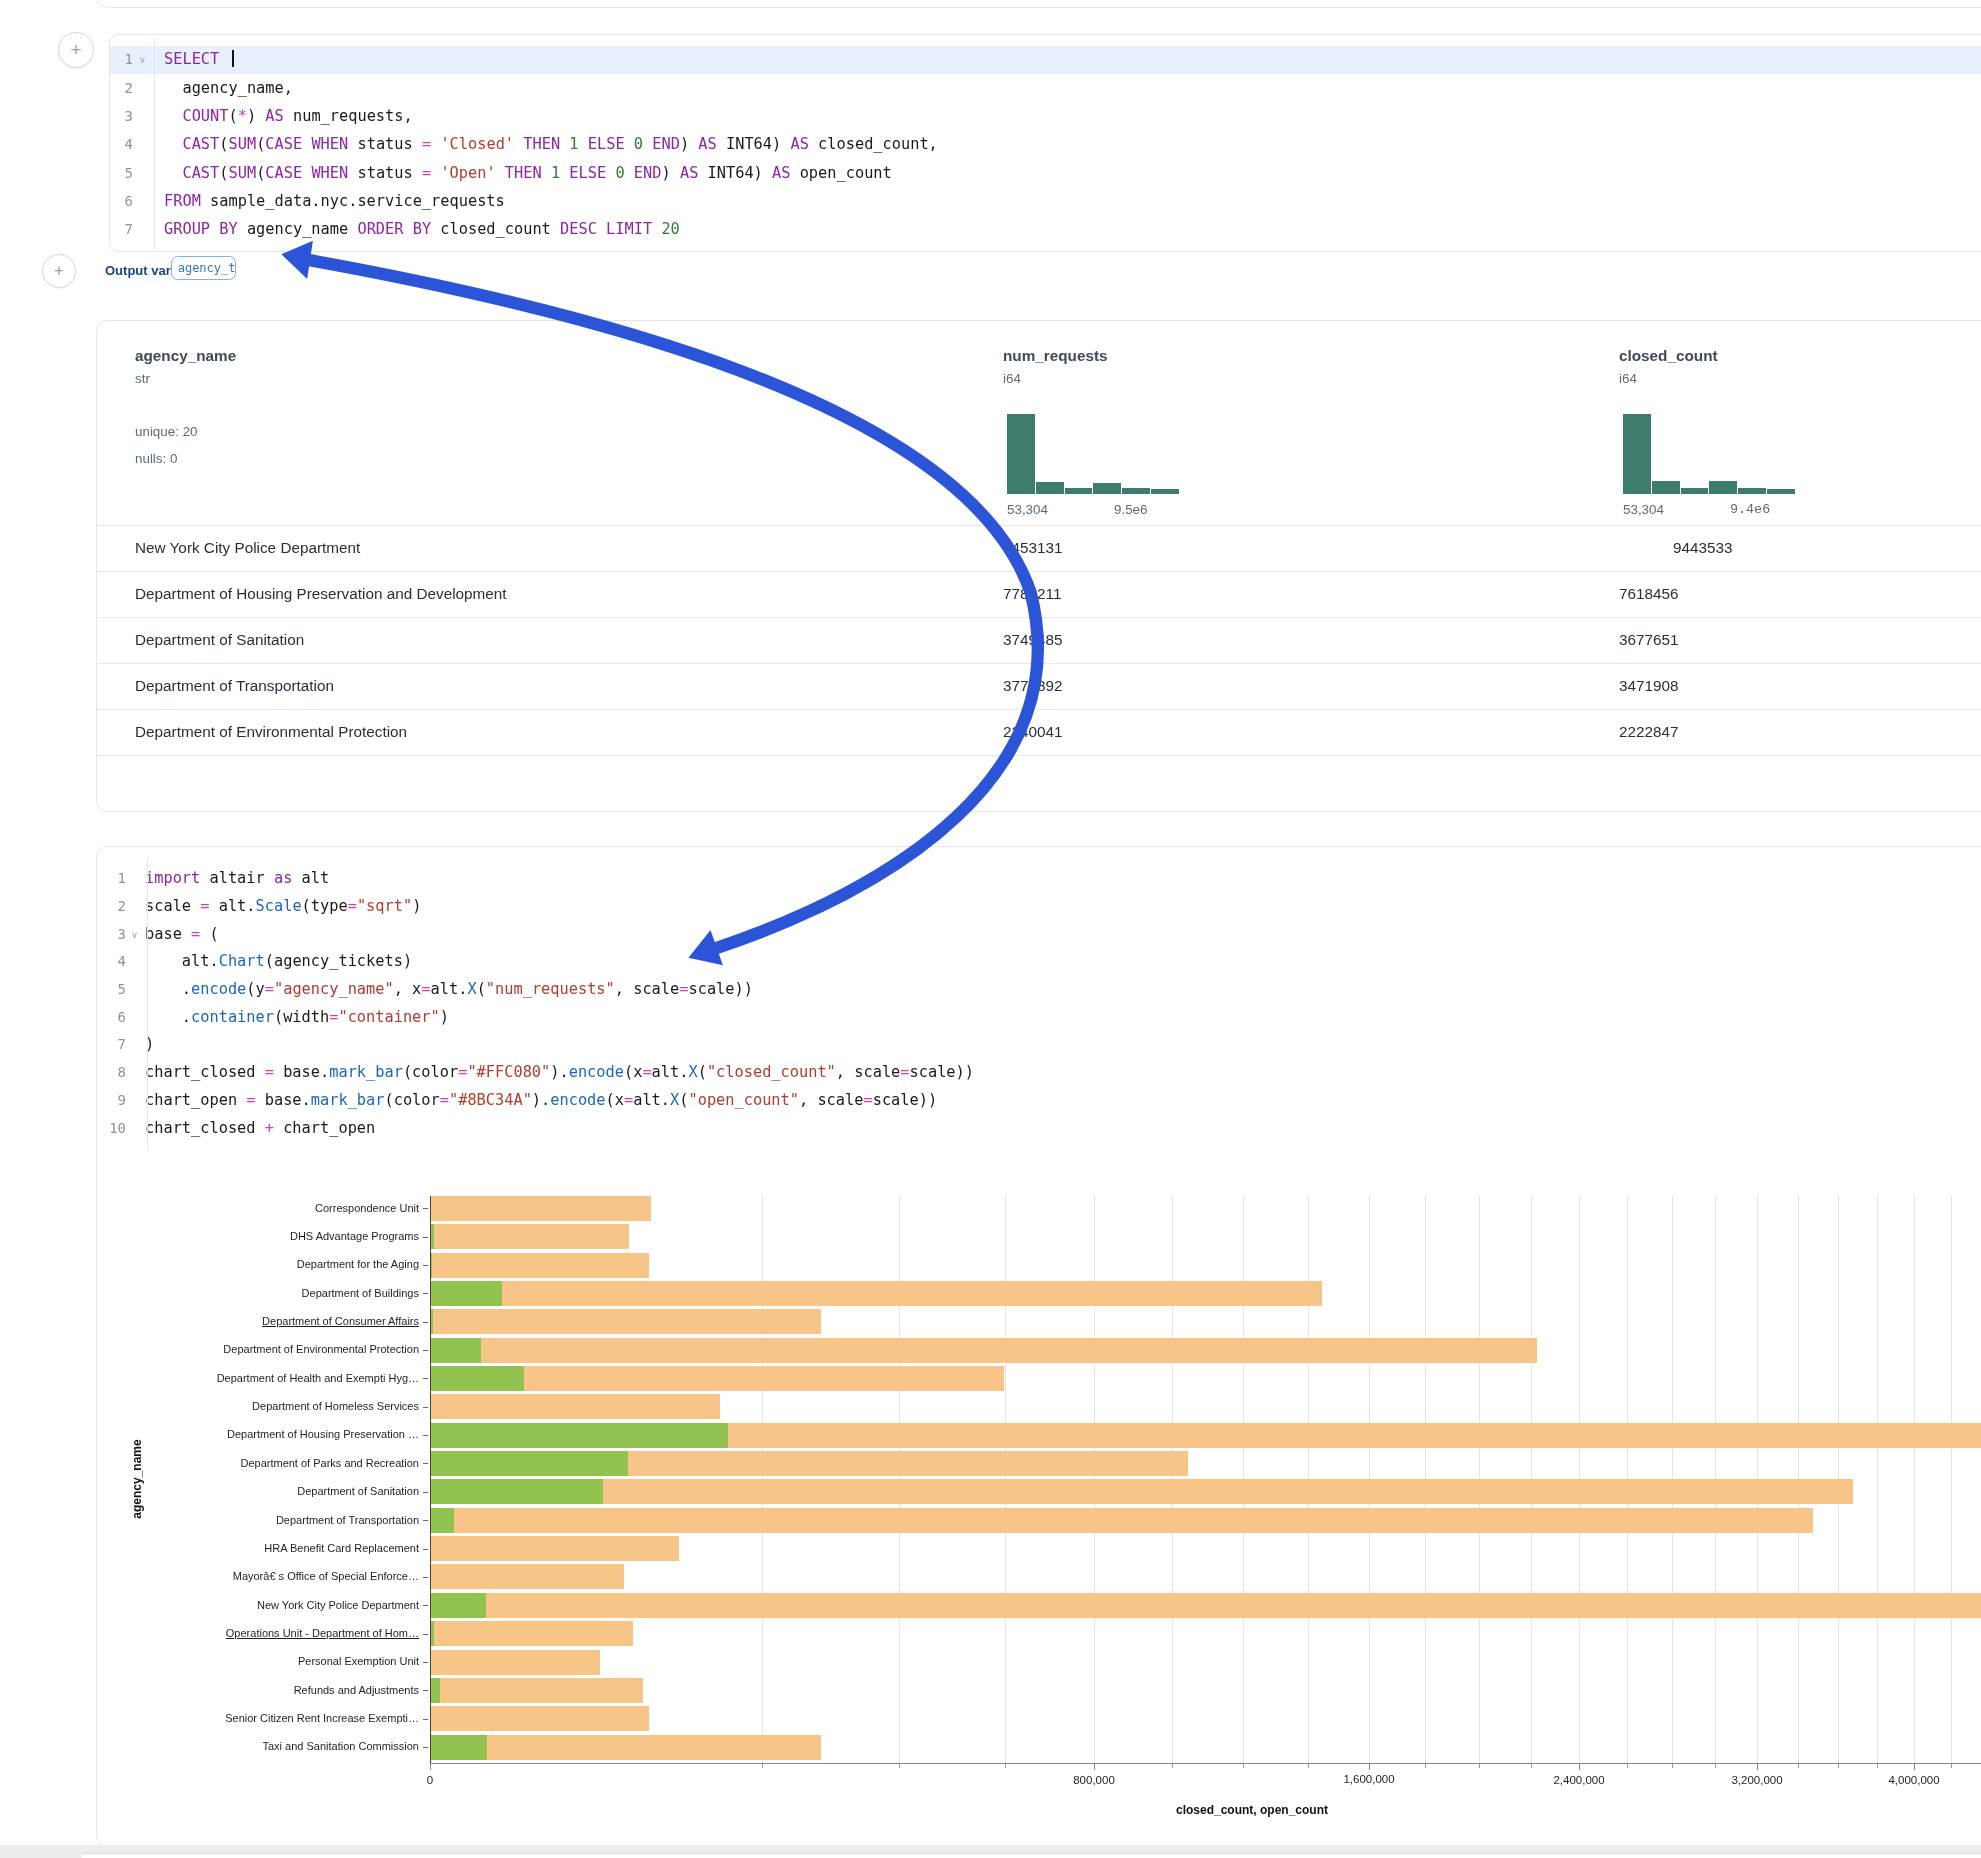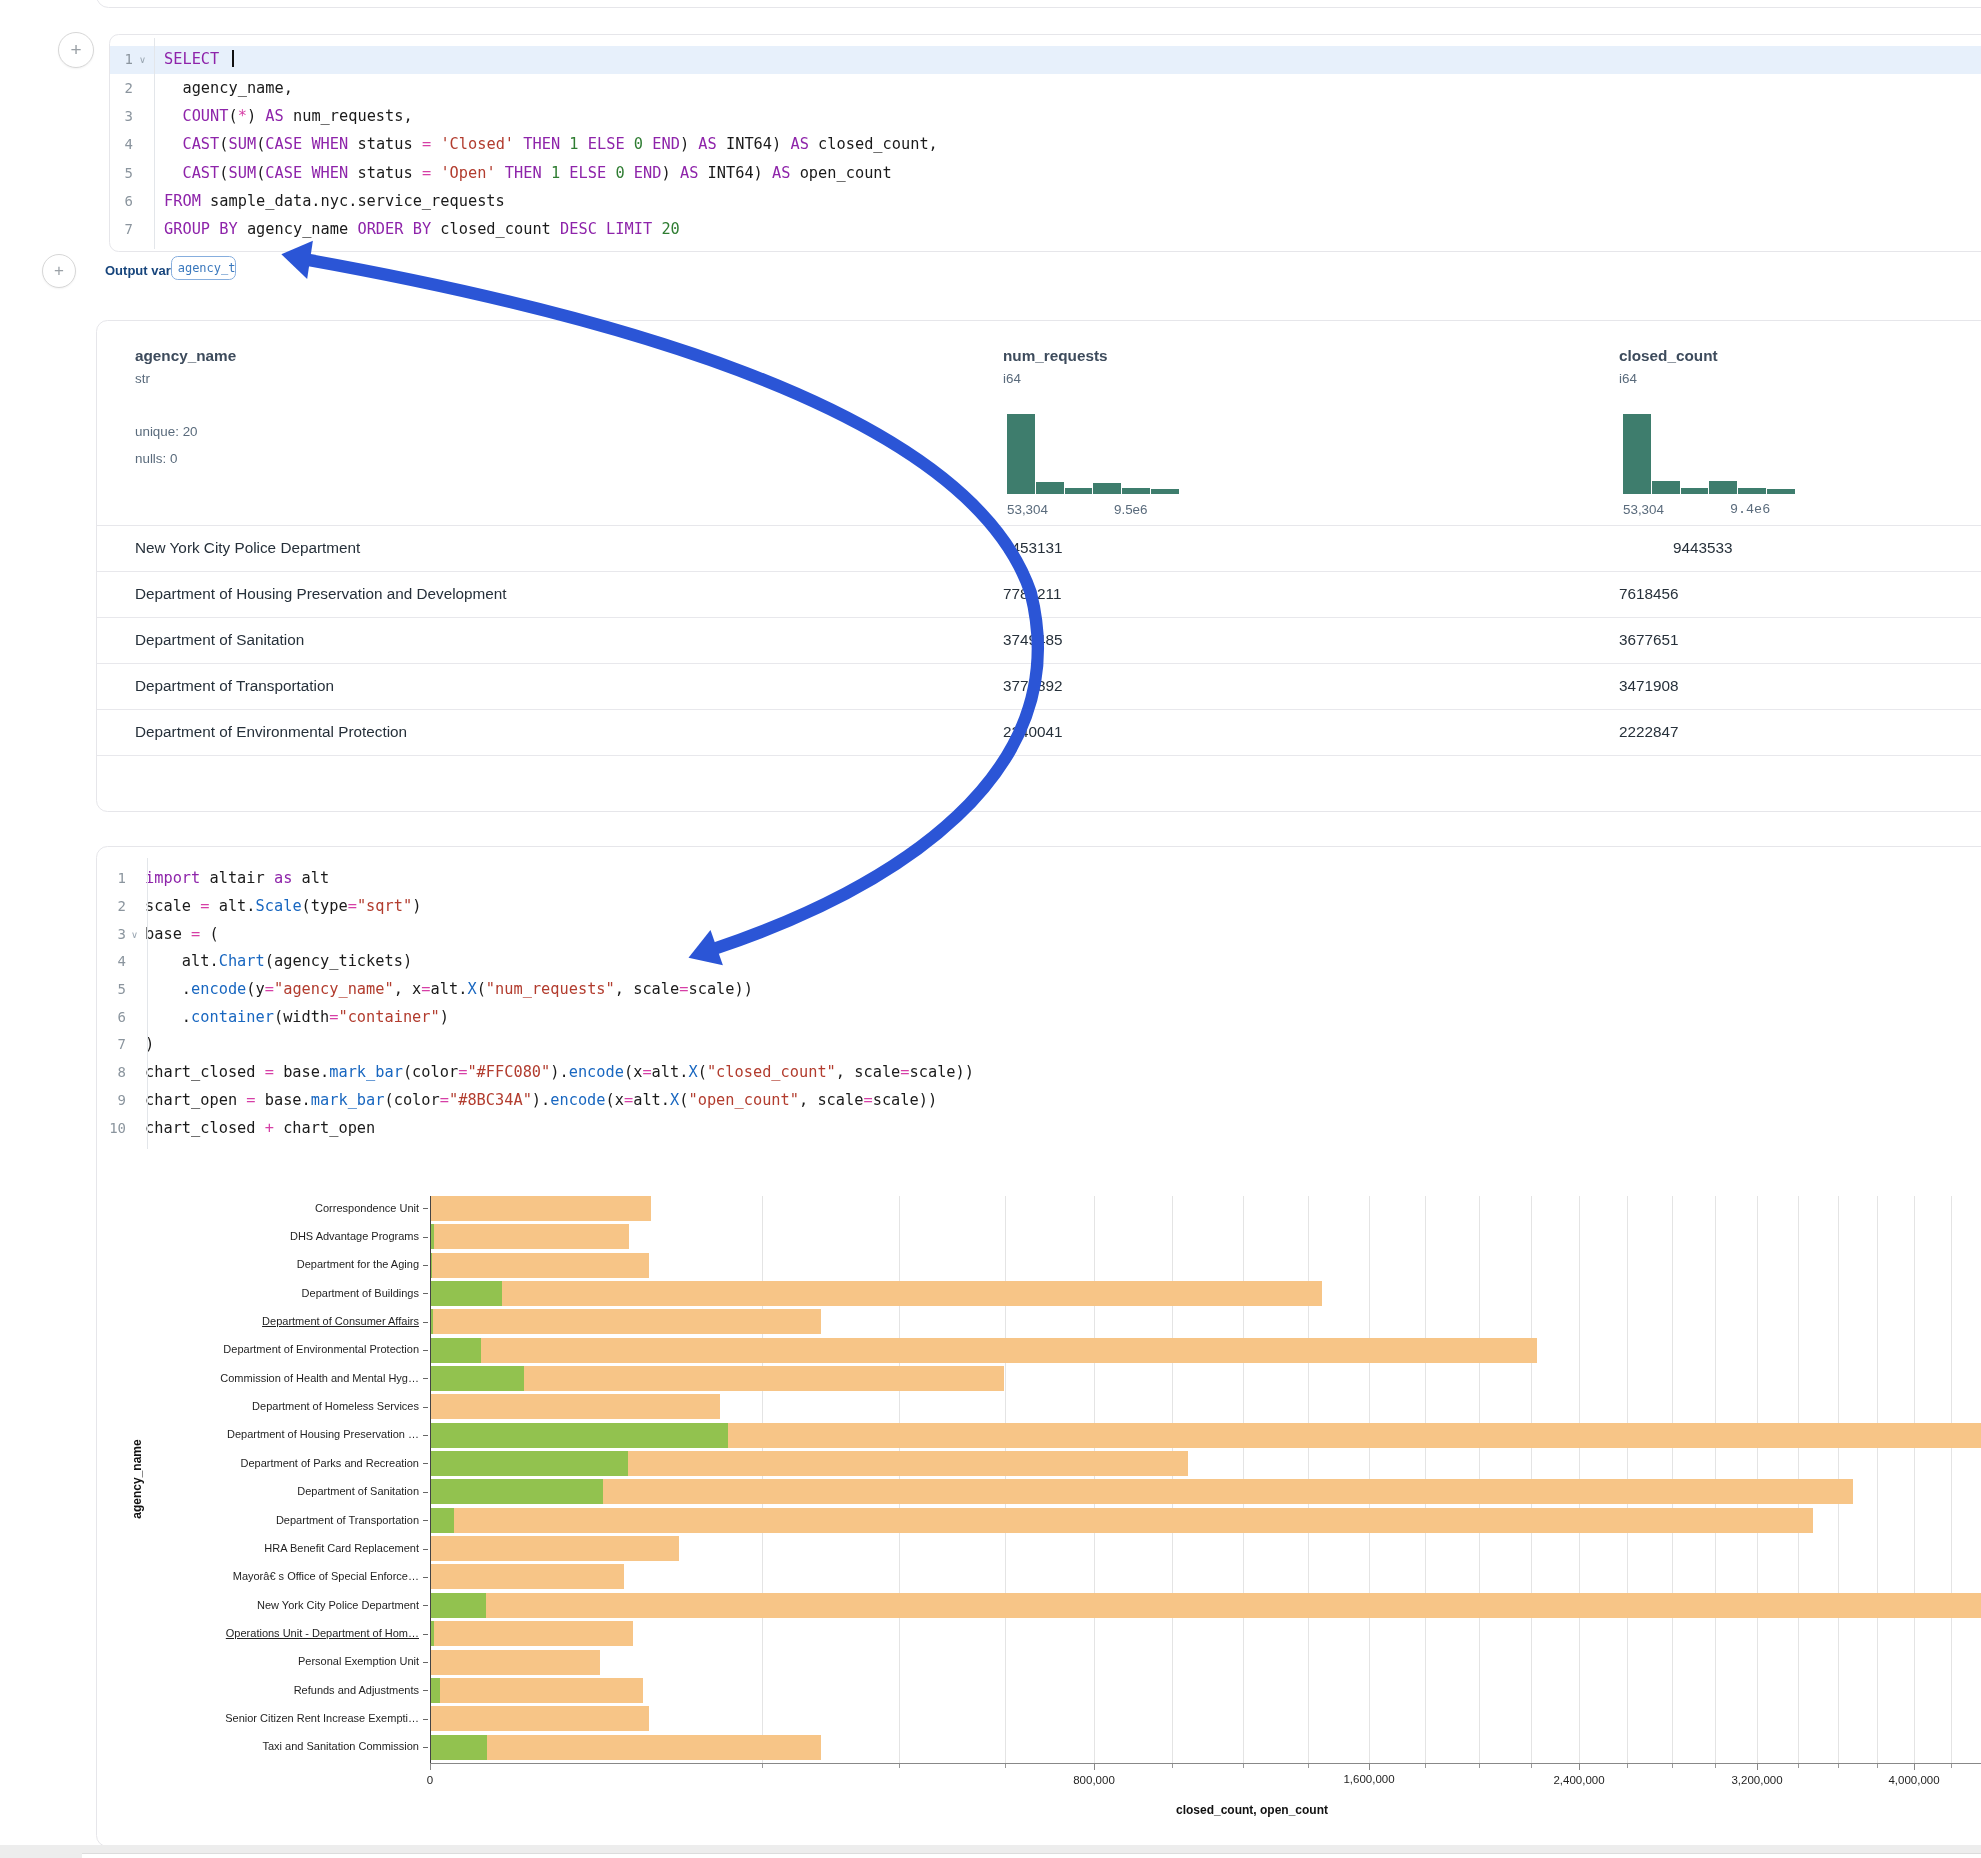--- a/index.html
+++ b/index.html
@@ -221,21 +221,21 @@
         <div class="bar" style="left: 333px; top: 434px; width: 892px; background: rgb(247, 197, 135);"></div>
         <div class="bar" style="left: 333px; top: 434px; width: 72px; background: rgb(146, 194, 79);"></div>
         <div class="ylab" style="left: 19px; top: 468px; width: 303px; text-decoration: underline;">Department of Consumer Affairs</div>
         <div class="ytick" style="left: 326px; top: 475px;"></div>
         <div class="bar" style="left: 333px; top: 462px; width: 391px; background: rgb(247, 197, 135);"></div>
         <div class="bar" style="left: 333px; top: 462px; width: 2.9px; background: rgb(146, 194, 79);"></div>
         <div class="ylab" style="left: 19px; top: 496px; width: 303px;">Department of Environmental Protection</div>
         <div class="ytick" style="left: 326px; top: 503px;"></div>
         <div class="bar" style="left: 333px; top: 491px; width: 1107px; background: rgb(247, 197, 135);"></div>
         <div class="bar" style="left: 333px; top: 491px; width: 51px; background: rgb(146, 194, 79);"></div>
-        <div class="ylab" style="left: 19px; top: 525px; width: 303px;">Commission of Health and Mental Hyg…</div>
+        <div class="ylab" style="left: 19px; top: 525px; width: 303px;">Department of Health and Exempti Hyg…</div>
         <div class="ytick" style="left: 326px; top: 531px;"></div>
         <div class="bar" style="left: 333px; top: 519px; width: 574px; background: rgb(247, 197, 135);"></div>
         <div class="bar" style="left: 333px; top: 519px; width: 94px; background: rgb(146, 194, 79);"></div>
         <div class="ylab" style="left: 19px; top: 553px; width: 303px;">Department of Homeless Services</div>
         <div class="ytick" style="left: 326px; top: 560px;"></div>
         <div class="bar" style="left: 333px; top: 547px; width: 290px; background: rgb(247, 197, 135);"></div>
         <div class="ylab" style="left: 19px; top: 581px; width: 303px;">Department of Housing Preservation …</div>
         <div class="ytick" style="left: 326px; top: 588px;"></div>
         <div class="bar" style="left: 333px; top: 576px; width: 2049px; background: rgb(247, 197, 135);"></div>
         <div class="bar" style="left: 333px; top: 576px; width: 298px; background: rgb(146, 194, 79);"></div>

